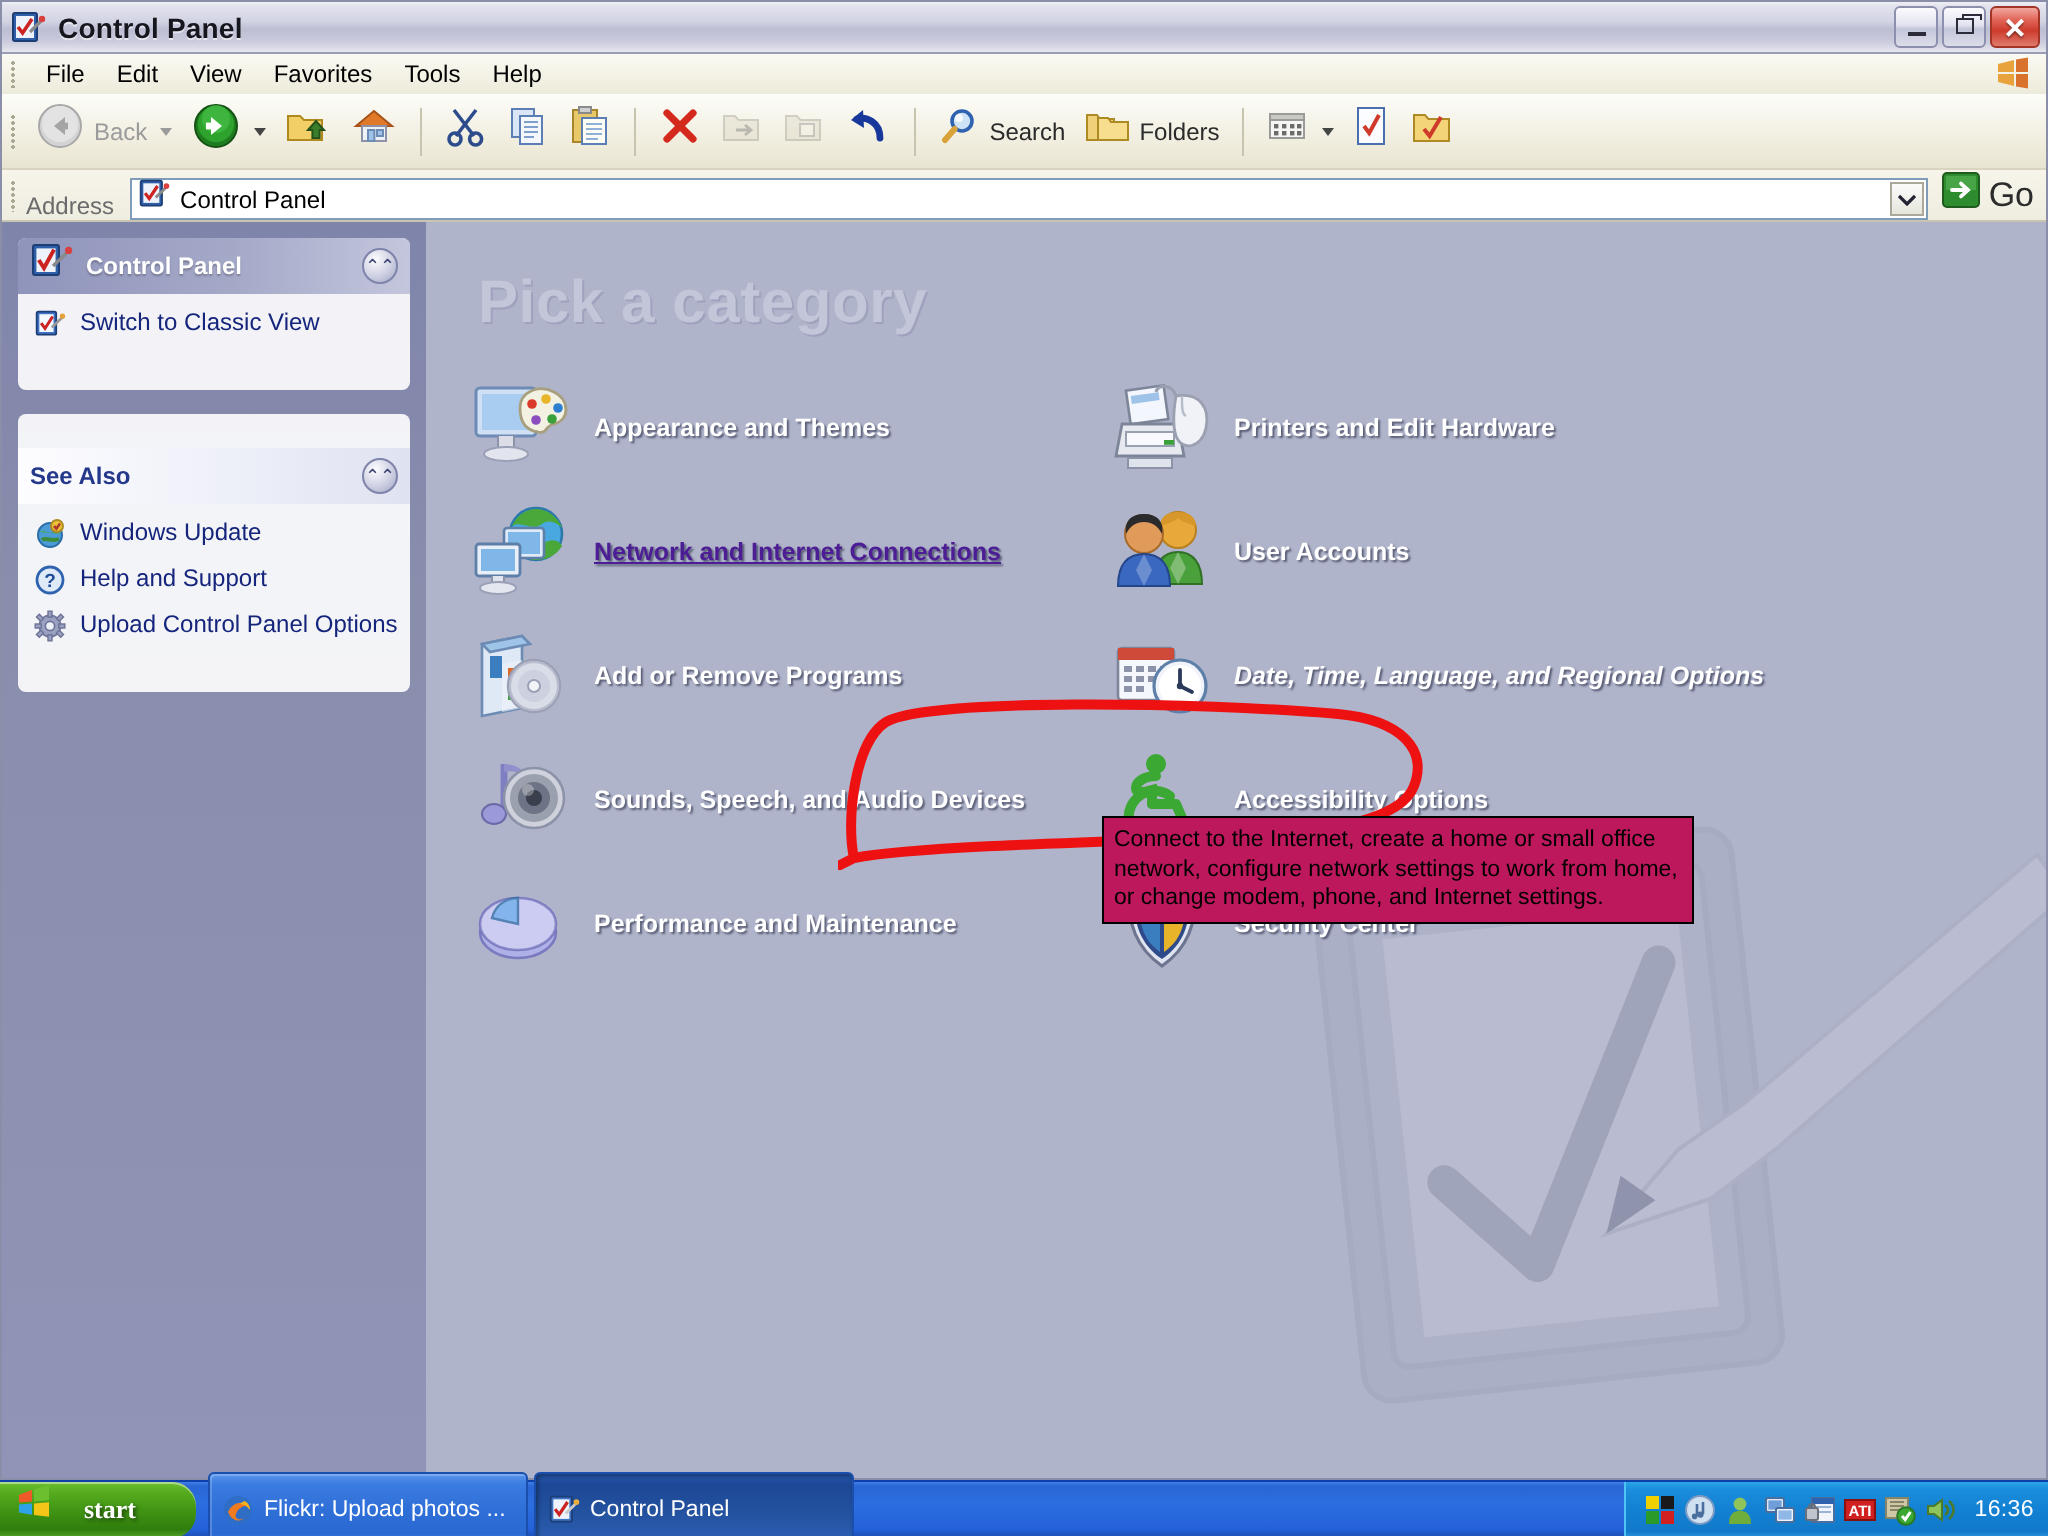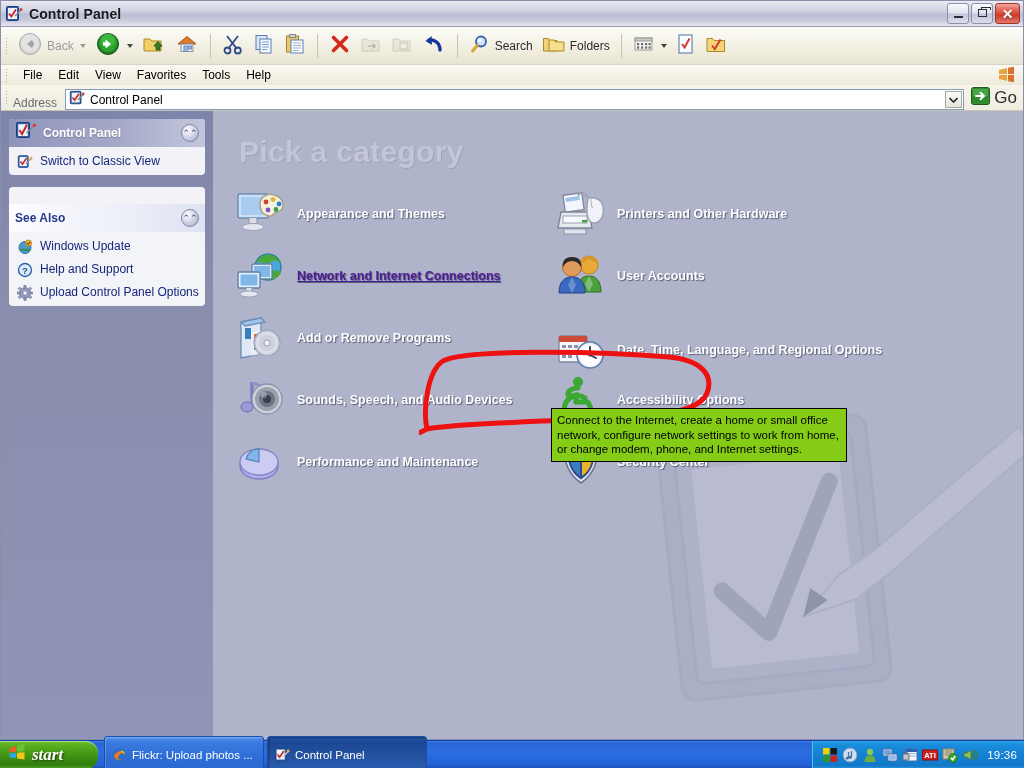--- a/index.html
+++ b/index.html
@@ -118,21 +118,21 @@
     margin-top: 17px;
   }
   .panel-head .ph-title { font-size: 12px; font-weight: bold; color:#fff; text-shadow:0 1px 1px rgba(0,0,0,.25); }
   .panel-head.plain .ph-title { color:#25398c; text-shadow:none; }
   .chev {
     position:absolute; right:6px; top:5px; width:18px; height:18px; border-radius:50%;
     background: radial-gradient(circle at 35% 30%, #fdfdff 0%, #c9ccdf 60%, #9ea3c1 100%);
     border:1px solid #7f84ab; display:flex; align-items:center; justify-content:center;
     font-size:9px; color:#3a4170; line-height:1;
   }
-  .panel-body { padding: 7px 6px 5px 8px; display:flex; flex-direction:column; gap:7px; }
+  .panel-body { padding: 7px 6px 25px 8px; display:flex; flex-direction:column; gap:7px; }
   .side-link { display:flex; align-items:flex-start; gap:7px; font-size:12px; color:#15257c; }
   .side-link .lnk { line-height:14px; }
   .side-icon { width:16px; height:16px; flex:0 0 16px; position:relative; margin-top:0px; }
 
   
   #content { flex: 1 1 auto; position: relative; background:#b0b4ca; overflow:hidden;padding-left:29px; }
   #watermark {
     position:absolute; right:-10px; bottom:-6px; width:430px; height:340px;
     opacity:.5; pointer-events:none;
   }
@@ -147,42 +147,42 @@
   .cat .cat-ico { width:52px; height:52px; flex:0 0 52px; position:relative; }
   .cat .cat-lbl {
     font-size:12.5px; font-weight:bold; color:#ffffff;
     text-shadow: 1px 1px 1px rgba(60,64,90,.75);
   }
   .cat.hot .cat-lbl { color:#4c1d95; text-decoration: underline; }
 
   
   #tooltip {
     position:absolute; left:338px; top:297px; width:296px;
-    background:#84cc16; border:1px solid #000; padding:4px 5px;
+    background:#be185d; border:1px solid #000; padding:4px 5px;
     font-size:11.5px; color:#000; line-height:14.5px; z-index: 30;
   }
 
   
   #annotation { position:absolute; left:206px; top:238px; width:300px; height:86px; z-index: 25; pointer-events:none; }
 
   
   #taskbar {
     position:absolute; left:0; bottom:0; width:1024px; height:28px;
     background: linear-gradient(to bottom,#3f80ea 0%,#2a65d4 8%,#2c6ee0 40%,#2361d8 88%,#1d52bb 100%);
     border-top: 1px solid #0f3fa8; display:flex; align-items:center;
   }
   #startbtn {
     width: 98px; height: 28px; position:relative; display:flex; align-items:center;
     background: linear-gradient(to bottom,#6cbf2f 0%,#54ab1d 20%,#3f9213 55%,#2f7d0c 85%,#56a52b 100%);
     border-radius: 0 12px 12px 0; padding-left: 7px; gap:5px;
     box-shadow: inset 0 1px 0 rgba(255,255,255,.45);
   }
   #startbtn .stxt {
-    font-family: "Liberation Serif", serif; font-style: italic; font-weight: bold;
-    font-size: 17px; color:#fff; text-shadow: 1px 1px 2px rgba(0,0,0,.55);
+    font-family: "Liberation Serif", serif; font-weight: bold;
+    font-size: 13px; color:#fff; text-shadow: 1px 1px 2px rgba(0,0,0,.55); margin-left: 10px;
   }
   .task-area { display:flex; align-items:center; gap:3px; padding-left:6px; flex:1 1 auto; }
   .task-btn {
     height:37px; width:160px; display:flex; align-items:center; gap:5px; padding:0 6px;
     border-radius:3px; font-size:11.5px; color:#fff;
     background: linear-gradient(to bottom,#5a96ec 0%,#3b7ce0 14%,#2f6fd8 50%,#2a69d2 86%,#4a8ae6 100%);
     border:1px solid #1b4fae; box-shadow: inset 1px 1px 0 rgba(255,255,255,.2);
     overflow:hidden; white-space:nowrap;
   }
   .task-btn.active {
@@ -217,227 +217,227 @@
     <div class="win-btns">
       <div class="win-btn">
           <i class="glyph-min"></i>
         </div>
       <div class="win-btn">
           <i class="glyph-max"></i>
         </div>
       <div class="win-btn close">
           <span class="glyph-close">✕</span>
         </div>
-    </div>
-  </div>
-
-  <div id="toolbar">
-    <span class="grip"></span>
-
-    <div class="tbtn disabled">
-      <span>
-        <svg width="26" height="26" viewBox="0 0 26 26">
-          <circle cx="13" cy="13" r="10.5" fill="#d4d4d4" stroke="#a8a8a8"></circle>
-          <circle cx="13" cy="12" r="9" fill="#e3e3e3"></circle>
-          <path d="M15.5 8.5 L10 13 L15.5 17.5 Z" fill="#a5a5a5"></path>
-          <rect x="13" y="11.3" width="4" height="3.4" fill="#a5a5a5"></rect>
-        </svg>
-      </span>
-      <span class="lbl">Back</span>
-      <i class="caret dim"></i>
-    </div>
-
-    <div class="tbtn">
-      <span>
-        <svg width="26" height="26" viewBox="0 0 26 26">
-          <circle cx="13" cy="13" r="10.5" fill="#1f7d1f" stroke="#145214"></circle>
-          <circle cx="13" cy="12" r="9" fill="#2da32d"></circle>
-          <circle cx="13" cy="9.5" r="7" fill="#4cc44c" opacity=".55"></circle>
-          <path d="M10.5 8.5 L16 13 L10.5 17.5 Z" fill="#fff"></path>
-          <rect x="8" y="11.3" width="5" height="3.4" fill="#fff"></rect>
-        </svg>
-      </span>
-      <i class="caret"></i>
-    </div>
-
-    <div class="tbtn">
-      <span>
-        <svg width="24" height="24" viewBox="0 0 24 24">
-          <path d="M2 19 L2 7 L8 7 L10 9 L19 9 L19 19 Z" fill="#f3cf68" stroke="#b08a1e"></path>
-          <path d="M12 14 L16 9.5 L20 14 L17.8 14 L17.8 18 L14.2 18 L14.2 14 Z" fill="#3a7d2a" stroke="#23521a"></path>
-        </svg>
-      </span>
-    </div>
-
-    <div class="tbtn">
-      <span>
-        <svg width="24" height="24" viewBox="0 0 24 24">
-          <path d="M3 12 L12 4.5 L21 12 Z" fill="#e07a2a" stroke="#a8531a"></path>
-          <rect x="6" y="12" width="12" height="7.5" fill="#eef1f7" stroke="#8c93a8"></rect>
-          <rect x="9" y="14" width="3.2" height="5.5" fill="#9fc2e8" stroke="#6d8cb5"></rect>
-          <rect x="13.5" y="14" width="3" height="3" fill="#9fc2e8" stroke="#6d8cb5"></rect>
-        </svg>
-      </span>
-    </div>
-
-    <div class="tsep"></div>
-
-    <div class="tbtn">
-      <span>
-        <svg width="22" height="22" viewBox="0 0 22 22">
-          <path d="M5 3 L15 16" stroke="#2d4c8c" stroke-width="1.8" fill="none"></path>
-          <path d="M16 3 L6 16" stroke="#2d4c8c" stroke-width="1.8" fill="none"></path>
-          <circle cx="5.5" cy="17.5" r="3" fill="none" stroke="#2d4c8c" stroke-width="1.8"></circle>
-          <circle cx="15.8" cy="17.5" r="3" fill="none" stroke="#2d4c8c" stroke-width="1.8"></circle>
-        </svg>
-      </span>
-    </div>
-
-    <div class="tbtn">
-      <span>
-        <svg width="22" height="22" viewBox="0 0 22 22">
-          <rect x="3" y="2.5" width="11" height="14" fill="#dae6f6" stroke="#5b7fb5"></rect>
-          <rect x="7" y="6" width="11" height="14" fill="#f4f8fe" stroke="#5b7fb5"></rect>
-          <g stroke="#7e9ecb">
-              <path d="M9 9h7M9 11.5h7M9 14h7M9 16.5h5"></path>
-            </g>
-        </svg>
-      </span>
-    </div>
-
-    <div class="tbtn">
-      <span>
-        <svg width="22" height="22" viewBox="0 0 22 22">
-          <rect x="2.5" y="3" width="12" height="16" fill="#e8c96a" stroke="#a8842a"></rect>
-          <rect x="5.5" y="1.5" width="6" height="3" fill="#cfcfcf" stroke="#8a8a8a"></rect>
-          <rect x="7" y="7" width="12" height="13" fill="#fdfdf5" stroke="#5b7fb5"></rect>
-          <g stroke="#8fb0d8">
-              <path d="M9 10h8M9 12.5h8M9 15h8M9 17.5h6"></path>
-            </g>
-        </svg>
-      </span>
-    </div>
-
-    <div class="tsep"></div>
-
-    <div class="tbtn">
-      <span>
-        <svg width="22" height="22" viewBox="0 0 22 22">
-          <path d="M4.5 4.5 L17.5 17.5 M17.5 4.5 L4.5 17.5" stroke="#d42a1e" stroke-width="3.6" stroke-linecap="round"></path>
-        </svg>
-      </span>
-    </div>
-
-    <div class="tbtn disabled">
-      <span>
-        <svg width="22" height="22" viewBox="0 0 22 22" opacity=".42">
-          <path d="M2 18 L2 6 L7.5 6 L9.2 8 L19 8 L19 18 Z" fill="#ddd9c8" stroke="#9e9a8a"></path>
-          <path d="M8 13 L15 13 M12.5 10.5 L15.5 13 L12.5 15.5" stroke="#6a6a6a" stroke-width="1.4" fill="none"></path>
-        </svg>
-      </span>
-    </div>
-
-    <div class="tbtn disabled">
-      <span>
-        <svg width="22" height="22" viewBox="0 0 22 22" opacity=".42">
-          <path d="M2 18 L2 6 L7.5 6 L9.2 8 L19 8 L19 18 Z" fill="#ddd9c8" stroke="#9e9a8a"></path>
-          <rect x="9" y="10" width="7" height="6" fill="#f2f0e6" stroke="#8a8a8a"></rect>
-        </svg>
-      </span>
-    </div>
-
-    <div class="tbtn">
-      <span>
-        <svg width="24" height="24" viewBox="0 0 24 24">
-          <path d="M18 18 C18 10, 11 7, 6.5 8.5" stroke="#17379b" stroke-width="3.4" fill="none" stroke-linecap="round"></path>
-          <path d="M9.5 4 L3.5 9 L10 13 Z" fill="#17379b"></path>
-        </svg>
-      </span>
-    </div>
-
-    <div class="tsep"></div>
-
-    <div class="tbtn">
-      <span>
-        <svg width="22" height="22" viewBox="0 0 22 22">
-          <circle cx="12" cy="8.5" r="5" fill="#cfe3f7" stroke="#2f63b0" stroke-width="1.8"></circle>
-          <circle cx="10.5" cy="7" r="2" fill="#fff" opacity=".8"></circle>
-          <path d="M8.3 12.5 L3.5 18" stroke="#d9a33a" stroke-width="3" stroke-linecap="round"></path>
-        </svg>
-      </span>
-      <span class="lbl">Search</span>
-    </div>
-
-    <div class="tbtn">
-      <span>
-        <svg width="24" height="22" viewBox="0 0 24 22">
-          <path d="M1.5 18 L1.5 5.5 L6.5 5.5 L8 7.5 L15 7.5 L15 18 Z" fill="#efd179" stroke="#ae8a24"></path>
-          <path d="M7 18 L7 7 L12 7 L13.5 9 L22 9 L22 18 Z" fill="#f7de8e" stroke="#ae8a24"></path>
-        </svg>
-      </span>
-      <span class="lbl">Folders</span>
-    </div>
-
-    <div class="tsep"></div>
-
-    <div class="tbtn">
-      <span>
-        <svg width="22" height="20" viewBox="0 0 22 20">
-          <rect x="2" y="4" width="17" height="12" fill="#f6f6f2" stroke="#9a9a9a"></rect>
-          <rect x="2" y="4" width="17" height="3" fill="#c9c9c4" stroke="#9a9a9a"></rect>
-          <g fill="#6b6b6b">
-            <rect x="4" y="9" width="2.2" height="2.2"></rect>
-              <rect x="8" y="9" width="2.2" height="2.2"></rect>
-            <rect x="12" y="9" width="2.2" height="2.2"></rect>
-              <rect x="15.5" y="9" width="2.2" height="2.2"></rect>
-            <rect x="4" y="12.5" width="2.2" height="2.2"></rect>
-              <rect x="8" y="12.5" width="2.2" height="2.2"></rect>
-            <rect x="12" y="12.5" width="2.2" height="2.2"></rect>
-              <rect x="15.5" y="12.5" width="2.2" height="2.2"></rect>
-          </g>
-        </svg>
-      </span>
-      <i class="caret"></i>
-    </div>
-
-    <div class="tbtn">
-      <span>
-        <svg width="20" height="22" viewBox="0 0 20 22">
-          <rect x="3" y="2" width="13" height="18" fill="#fafcff" stroke="#4a6fae"></rect>
-          <path d="M6 11 L8.6 14.5 L13.5 5.5" stroke="#d03a2a" stroke-width="2" fill="none"></path>
-        </svg>
-      </span>
-    </div>
-
-    <div class="tbtn">
-      <span>
-        <svg width="22" height="22" viewBox="0 0 22 22">
-          <path d="M2 18.5 L2 5.5 L7.5 5.5 L9.2 7.5 L19.5 7.5 L19.5 18.5 Z" fill="#f3d479" stroke="#ae8a24"></path>
-          <path d="M7 12.5 L9.8 16 L15.5 6.5" stroke="#d03a2a" stroke-width="2" fill="none"></path>
-        </svg>
-      </span>
     </div>
   </div>
 
   <div id="menubar">
     <span class="grip"></span>
     <span class="menu-item">File</span>
     <span class="menu-item">Edit</span>
     <span class="menu-item">View</span>
     <span class="menu-item">Favorites</span>
     <span class="menu-item">Tools</span>
     <span class="menu-item">Help</span>
     <span class="menu-logo">
       <svg width="22" height="18" viewBox="0 0 22 18">
         <path d="M4 4 L12 2 L12 8 L4 8 Z" fill="#e8a33d"></path>
         <path d="M13 1.8 L19 .8 L19 8 L13 8 Z" fill="#d9722c"></path>
         <path d="M4 9 L12 9 L12 15 L4 13 Z" fill="#e8a33d"></path>
         <path d="M13 9 L19 9 L19 16.2 L13 15.2 Z" fill="#d9722c"></path>
       </svg>
     </span>
+  </div>
+
+  <div id="toolbar">
+    <span class="grip"></span>
+
+    <div class="tbtn disabled">
+      <span>
+        <svg width="26" height="26" viewBox="0 0 26 26">
+          <circle cx="13" cy="13" r="10.5" fill="#d4d4d4" stroke="#a8a8a8"></circle>
+          <circle cx="13" cy="12" r="9" fill="#e3e3e3"></circle>
+          <path d="M15.5 8.5 L10 13 L15.5 17.5 Z" fill="#a5a5a5"></path>
+          <rect x="13" y="11.3" width="4" height="3.4" fill="#a5a5a5"></rect>
+        </svg>
+      </span>
+      <span class="lbl">Back</span>
+      <i class="caret dim"></i>
+    </div>
+
+    <div class="tbtn">
+      <span>
+        <svg width="26" height="26" viewBox="0 0 26 26">
+          <circle cx="13" cy="13" r="10.5" fill="#1f7d1f" stroke="#145214"></circle>
+          <circle cx="13" cy="12" r="9" fill="#2da32d"></circle>
+          <circle cx="13" cy="9.5" r="7" fill="#4cc44c" opacity=".55"></circle>
+          <path d="M10.5 8.5 L16 13 L10.5 17.5 Z" fill="#fff"></path>
+          <rect x="8" y="11.3" width="5" height="3.4" fill="#fff"></rect>
+        </svg>
+      </span>
+      <i class="caret"></i>
+    </div>
+
+    <div class="tbtn">
+      <span>
+        <svg width="24" height="24" viewBox="0 0 24 24">
+          <path d="M2 19 L2 7 L8 7 L10 9 L19 9 L19 19 Z" fill="#f3cf68" stroke="#b08a1e"></path>
+          <path d="M12 14 L16 9.5 L20 14 L17.8 14 L17.8 18 L14.2 18 L14.2 14 Z" fill="#3a7d2a" stroke="#23521a"></path>
+        </svg>
+      </span>
+    </div>
+
+    <div class="tbtn">
+      <span>
+        <svg width="24" height="24" viewBox="0 0 24 24">
+          <path d="M3 12 L12 4.5 L21 12 Z" fill="#e07a2a" stroke="#a8531a"></path>
+          <rect x="6" y="12" width="12" height="7.5" fill="#eef1f7" stroke="#8c93a8"></rect>
+          <rect x="9" y="14" width="3.2" height="5.5" fill="#9fc2e8" stroke="#6d8cb5"></rect>
+          <rect x="13.5" y="14" width="3" height="3" fill="#9fc2e8" stroke="#6d8cb5"></rect>
+        </svg>
+      </span>
+    </div>
+
+    <div class="tsep"></div>
+
+    <div class="tbtn">
+      <span>
+        <svg width="22" height="22" viewBox="0 0 22 22">
+          <path d="M5 3 L15 16" stroke="#2d4c8c" stroke-width="1.8" fill="none"></path>
+          <path d="M16 3 L6 16" stroke="#2d4c8c" stroke-width="1.8" fill="none"></path>
+          <circle cx="5.5" cy="17.5" r="3" fill="none" stroke="#2d4c8c" stroke-width="1.8"></circle>
+          <circle cx="15.8" cy="17.5" r="3" fill="none" stroke="#2d4c8c" stroke-width="1.8"></circle>
+        </svg>
+      </span>
+    </div>
+
+    <div class="tbtn">
+      <span>
+        <svg width="22" height="22" viewBox="0 0 22 22">
+          <rect x="3" y="2.5" width="11" height="14" fill="#dae6f6" stroke="#5b7fb5"></rect>
+          <rect x="7" y="6" width="11" height="14" fill="#f4f8fe" stroke="#5b7fb5"></rect>
+          <g stroke="#7e9ecb">
+              <path d="M9 9h7M9 11.5h7M9 14h7M9 16.5h5"></path>
+            </g>
+        </svg>
+      </span>
+    </div>
+
+    <div class="tbtn">
+      <span>
+        <svg width="22" height="22" viewBox="0 0 22 22">
+          <rect x="2.5" y="3" width="12" height="16" fill="#e8c96a" stroke="#a8842a"></rect>
+          <rect x="5.5" y="1.5" width="6" height="3" fill="#cfcfcf" stroke="#8a8a8a"></rect>
+          <rect x="7" y="7" width="12" height="13" fill="#fdfdf5" stroke="#5b7fb5"></rect>
+          <g stroke="#8fb0d8">
+              <path d="M9 10h8M9 12.5h8M9 15h8M9 17.5h6"></path>
+            </g>
+        </svg>
+      </span>
+    </div>
+
+    <div class="tsep"></div>
+
+    <div class="tbtn">
+      <span>
+        <svg width="22" height="22" viewBox="0 0 22 22">
+          <path d="M4.5 4.5 L17.5 17.5 M17.5 4.5 L4.5 17.5" stroke="#d42a1e" stroke-width="3.6" stroke-linecap="round"></path>
+        </svg>
+      </span>
+    </div>
+
+    <div class="tbtn disabled">
+      <span>
+        <svg width="22" height="22" viewBox="0 0 22 22" opacity=".42">
+          <path d="M2 18 L2 6 L7.5 6 L9.2 8 L19 8 L19 18 Z" fill="#ddd9c8" stroke="#9e9a8a"></path>
+          <path d="M8 13 L15 13 M12.5 10.5 L15.5 13 L12.5 15.5" stroke="#6a6a6a" stroke-width="1.4" fill="none"></path>
+        </svg>
+      </span>
+    </div>
+
+    <div class="tbtn disabled">
+      <span>
+        <svg width="22" height="22" viewBox="0 0 22 22" opacity=".42">
+          <path d="M2 18 L2 6 L7.5 6 L9.2 8 L19 8 L19 18 Z" fill="#ddd9c8" stroke="#9e9a8a"></path>
+          <rect x="9" y="10" width="7" height="6" fill="#f2f0e6" stroke="#8a8a8a"></rect>
+        </svg>
+      </span>
+    </div>
+
+    <div class="tbtn">
+      <span>
+        <svg width="24" height="24" viewBox="0 0 24 24">
+          <path d="M18 18 C18 10, 11 7, 6.5 8.5" stroke="#17379b" stroke-width="3.4" fill="none" stroke-linecap="round"></path>
+          <path d="M9.5 4 L3.5 9 L10 13 Z" fill="#17379b"></path>
+        </svg>
+      </span>
+    </div>
+
+    <div class="tsep"></div>
+
+    <div class="tbtn">
+      <span>
+        <svg width="22" height="22" viewBox="0 0 22 22">
+          <circle cx="12" cy="8.5" r="5" fill="#cfe3f7" stroke="#2f63b0" stroke-width="1.8"></circle>
+          <circle cx="10.5" cy="7" r="2" fill="#fff" opacity=".8"></circle>
+          <path d="M8.3 12.5 L3.5 18" stroke="#d9a33a" stroke-width="3" stroke-linecap="round"></path>
+        </svg>
+      </span>
+      <span class="lbl">Search</span>
+    </div>
+
+    <div class="tbtn">
+      <span>
+        <svg width="24" height="22" viewBox="0 0 24 22">
+          <path d="M1.5 18 L1.5 5.5 L6.5 5.5 L8 7.5 L15 7.5 L15 18 Z" fill="#efd179" stroke="#ae8a24"></path>
+          <path d="M7 18 L7 7 L12 7 L13.5 9 L22 9 L22 18 Z" fill="#f7de8e" stroke="#ae8a24"></path>
+        </svg>
+      </span>
+      <span class="lbl">Folders</span>
+    </div>
+
+    <div class="tsep"></div>
+
+    <div class="tbtn">
+      <span>
+        <svg width="22" height="20" viewBox="0 0 22 20">
+          <rect x="2" y="4" width="17" height="12" fill="#f6f6f2" stroke="#9a9a9a"></rect>
+          <rect x="2" y="4" width="17" height="3" fill="#c9c9c4" stroke="#9a9a9a"></rect>
+          <g fill="#6b6b6b">
+            <rect x="4" y="9" width="2.2" height="2.2"></rect>
+              <rect x="8" y="9" width="2.2" height="2.2"></rect>
+            <rect x="12" y="9" width="2.2" height="2.2"></rect>
+              <rect x="15.5" y="9" width="2.2" height="2.2"></rect>
+            <rect x="4" y="12.5" width="2.2" height="2.2"></rect>
+              <rect x="8" y="12.5" width="2.2" height="2.2"></rect>
+            <rect x="12" y="12.5" width="2.2" height="2.2"></rect>
+              <rect x="15.5" y="12.5" width="2.2" height="2.2"></rect>
+          </g>
+        </svg>
+      </span>
+      <i class="caret"></i>
+    </div>
+
+    <div class="tbtn">
+      <span>
+        <svg width="20" height="22" viewBox="0 0 20 22">
+          <rect x="3" y="2" width="13" height="18" fill="#fafcff" stroke="#4a6fae"></rect>
+          <path d="M6 11 L8.6 14.5 L13.5 5.5" stroke="#d03a2a" stroke-width="2" fill="none"></path>
+        </svg>
+      </span>
+    </div>
+
+    <div class="tbtn">
+      <span>
+        <svg width="22" height="22" viewBox="0 0 22 22">
+          <path d="M2 18.5 L2 5.5 L7.5 5.5 L9.2 7.5 L19.5 7.5 L19.5 18.5 Z" fill="#f3d479" stroke="#ae8a24"></path>
+          <path d="M7 12.5 L9.8 16 L15.5 6.5" stroke="#d03a2a" stroke-width="2" fill="none"></path>
+        </svg>
+      </span>
+    </div>
   </div>
 
   <div id="addressbar">
     <span class="grip"></span>
     <span class="addr-label">Address</span>
     <div class="addr-box">
       <span>
         <svg width="16" height="16" viewBox="0 0 18 18">
           <rect x="1.5" y="1.5" width="12" height="14" rx="1" fill="#2f5fa8" stroke="#1d3d75"></rect>
           <rect x="3" y="3" width="9" height="11" fill="#eef3fb"></rect>
@@ -599,21 +599,21 @@
               <rect x="11" y="9" width="14" height="4" fill="#9fc2e8" transform="rotate(-8 18 14)"></rect>
               <path d="M6 24 L34 24 L37 40 L3 40 Z" fill="#e6e9f0" stroke="#7d8699" stroke-width="1.4"></path>
               <rect x="8" y="28" width="24" height="7" fill="#f7f9fd" stroke="#99a0b0"></rect>
               <rect x="9" y="41" width="22" height="5" fill="#dfe3ec" stroke="#8c93a8"></rect>
               <rect x="27" y="32" width="5" height="2.4" fill="#3aa03a"></rect>
               <path d="M33 10 C45 8, 50 16, 48 26 C46 36, 36 38, 33 30 C31 24, 32 16, 33 10 Z" fill="#f0f2f7" stroke="#9aa0b0" stroke-width="1.4"></path>
               <path d="M36 10 C36 16, 36 19, 38 20" stroke="#b6bcc9" stroke-width="1.2" fill="none"></path>
               <path d="M33 10 C31 4, 24 4, 23 8" stroke="#9aa0b0" stroke-width="1.6" fill="none"></path>
             </svg>
           </span>
-          <span class="cat-lbl">Printers and Other Hardware</span>
+          <span class="cat-lbl">Printers and Edit Hardware</span>
         </div>
 
         <div class="cat hot" style="left:0px; top:62px;">
           <span class="cat-ico">
             <svg width="52" height="52" viewBox="0 0 52 52">
               <circle cx="33" cy="17" r="13" fill="#4aa8e0" stroke="#2b78ad" stroke-width="1.3"></circle>
               <path d="M21 13 C26 10, 31 16, 36 12 C40 9, 44 12, 46 14 C44 8, 38 4.5, 33 4.5 C28 4.5, 23 8, 21 13 Z" fill="#4aa83a"></path>
               <path d="M21 21 C26 18, 32 24, 38 21 C42 19, 45 21, 46 23 C43 28, 38 30, 33 30 C27 30, 23 26, 21 21 Z" fill="#4aa83a"></path>
               <rect x="17" y="14" width="20" height="15" rx="1.5" fill="#dfeaf8" stroke="#5d7fa8" stroke-width="1.3"></rect>
               <rect x="19" y="16" width="16" height="11" fill="#7fb8e8"></rect>
@@ -653,21 +653,21 @@
               <rect x="19" y="31" width="5" height="7" fill="#3aa03a"></rect>
               <circle cx="32" cy="31" r="13" fill="#d9dde8" stroke="#9aa0b5" stroke-width="1.2"></circle>
               <circle cx="32" cy="31" r="12" fill="none" stroke="#b8bccc"></circle>
               <circle cx="32" cy="31" r="8" fill="#c3c8d8" opacity=".6"></circle>
               <circle cx="32" cy="31" r="3" fill="#f2f4fa" stroke="#9aa0b5"></circle>
             </svg>
           </span>
           <span class="cat-lbl">Add or Remove Programs</span>
         </div>
 
-        <div class="cat" style="left:320px; top:136px; width:460px;">
+        <div class="cat" style="left:320px; top:124px; width:460px;font-style:italic;">
           <span class="cat-ico">
             <svg width="52" height="52" viewBox="0 0 52 52">
               <rect x="4" y="12" width="28" height="26" rx="2" fill="#f4f7fc" stroke="#7d8699" stroke-width="1.3"></rect>
               <rect x="4" y="12" width="28" height="6" fill="#d04a3a"></rect>
               <g fill="#8c93a8">
                 <rect x="7" y="21" width="4" height="3"></rect>
                   <rect x="13" y="21" width="4" height="3"></rect>
                 <rect x="19" y="21" width="4" height="3"></rect>
                   <rect x="25" y="21" width="4" height="3"></rect>
                 <rect x="7" y="26" width="4" height="3"></rect>
@@ -858,15 +858,15 @@
         <path d="M9 11 L10.6 12.8 L13.2 9" stroke="#fff" stroke-width="1.5" fill="none"></path>
       </svg>
     </span>
     <span class="tray-ico">
       <svg width="16" height="16" viewBox="0 0 16 16">
         <path d="M2 6 L5 6 L9 3 L9 13 L5 10 L2 10 Z" fill="#8ec45a" stroke="#4a7a2a"></path>
         <path d="M10.5 5.5 C12.5 7, 12.5 9, 10.5 10.5" stroke="#4a7a2a" stroke-width="1.3" fill="none"></path>
         <path d="M12.5 3.5 C15.5 6, 15.5 10, 12.5 12.5" stroke="#4a7a2a" stroke-width="1.3" fill="none"></path>
       </svg>
     </span>
-    <span class="clock">19:36</span>
+    <span class="clock">16:36</span>
   </div>
 </div>
 
 </body></html>

